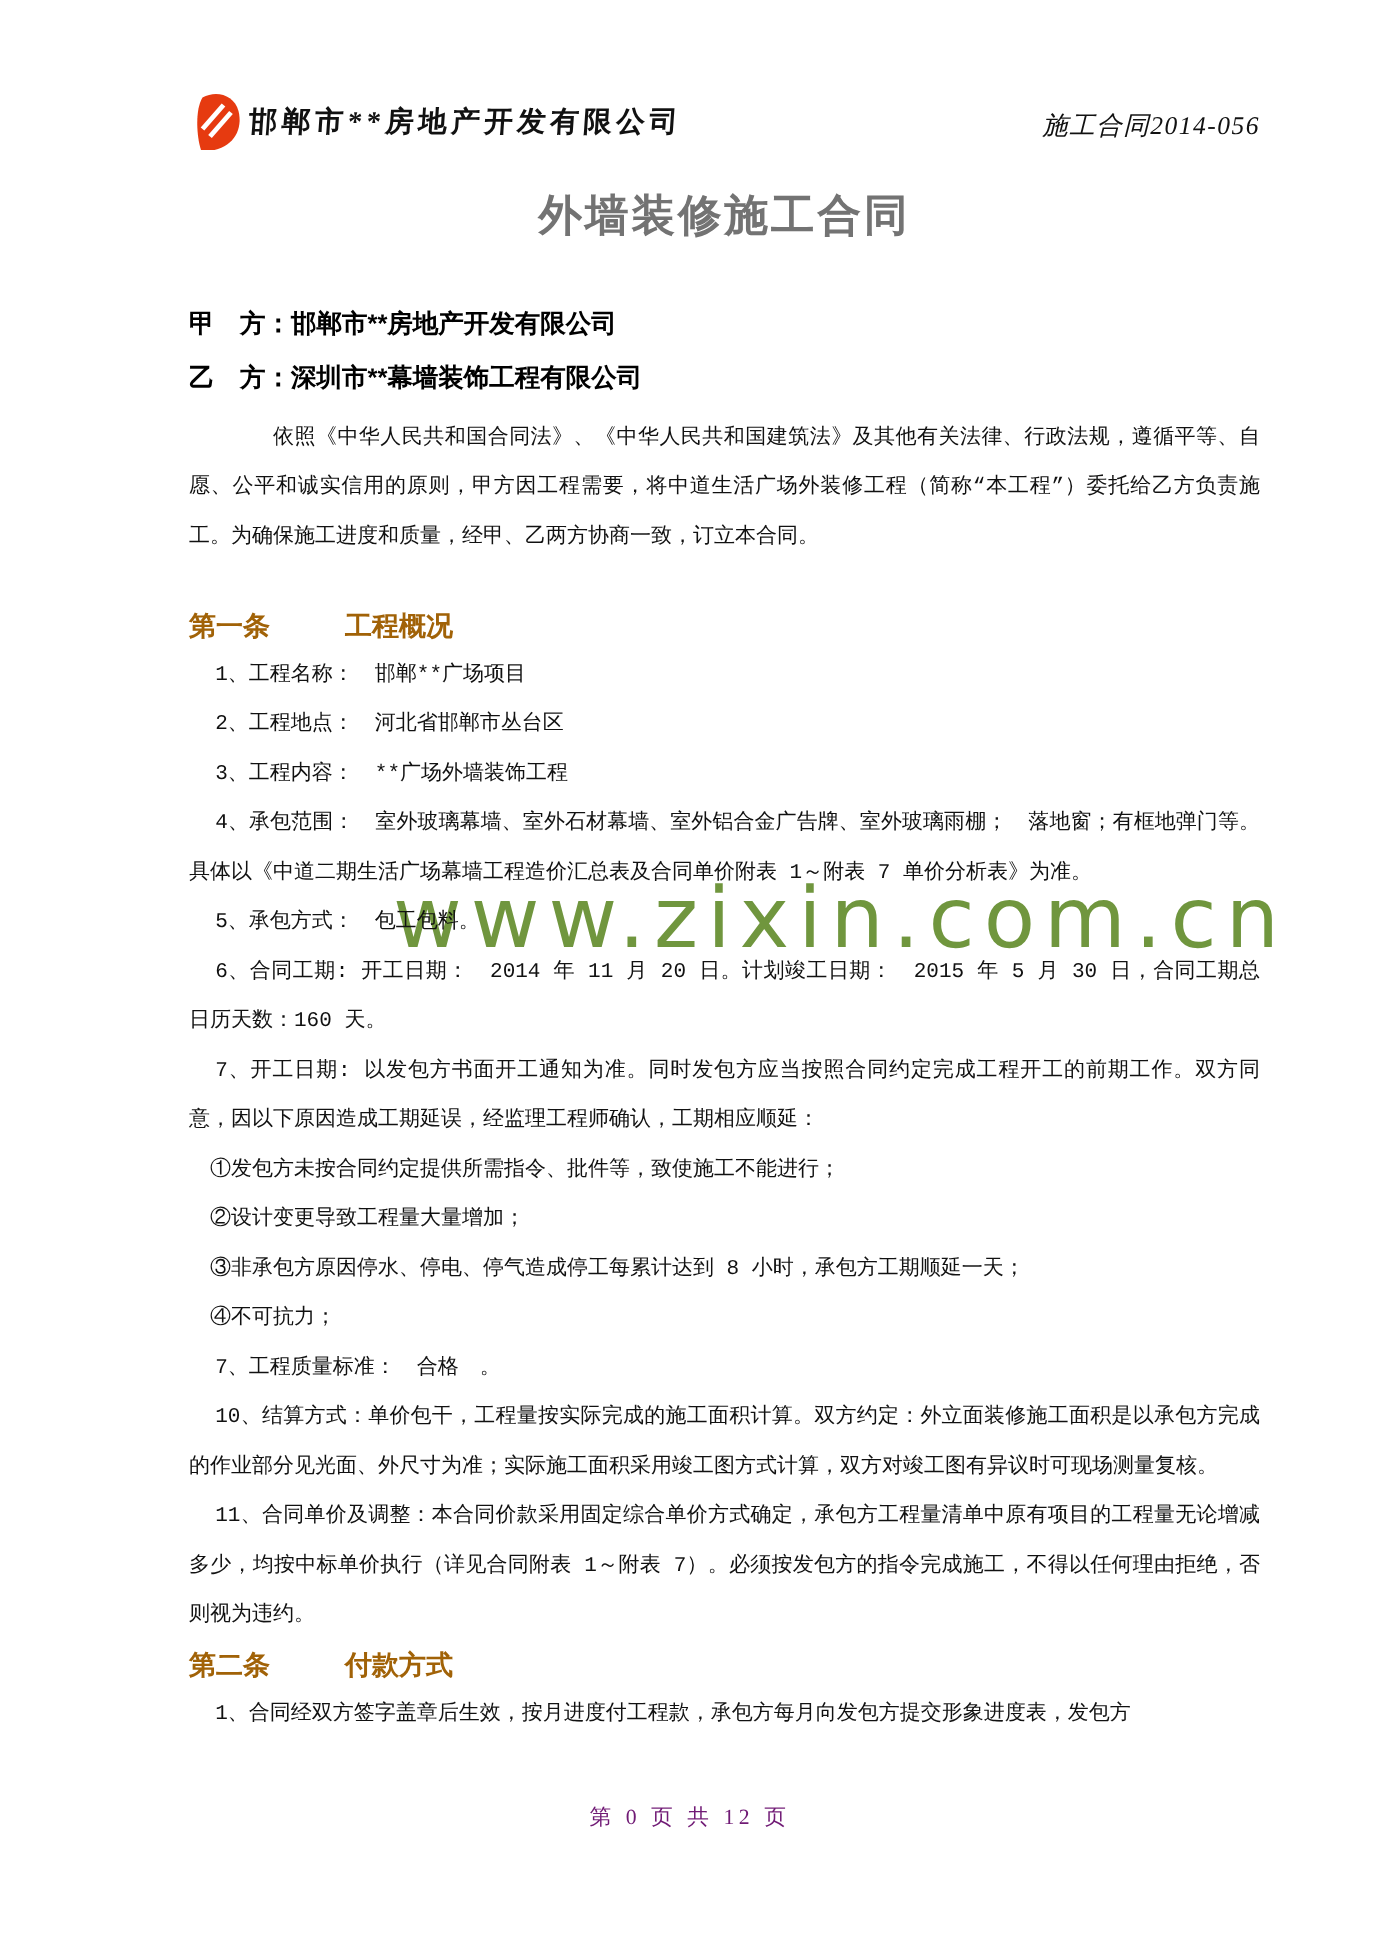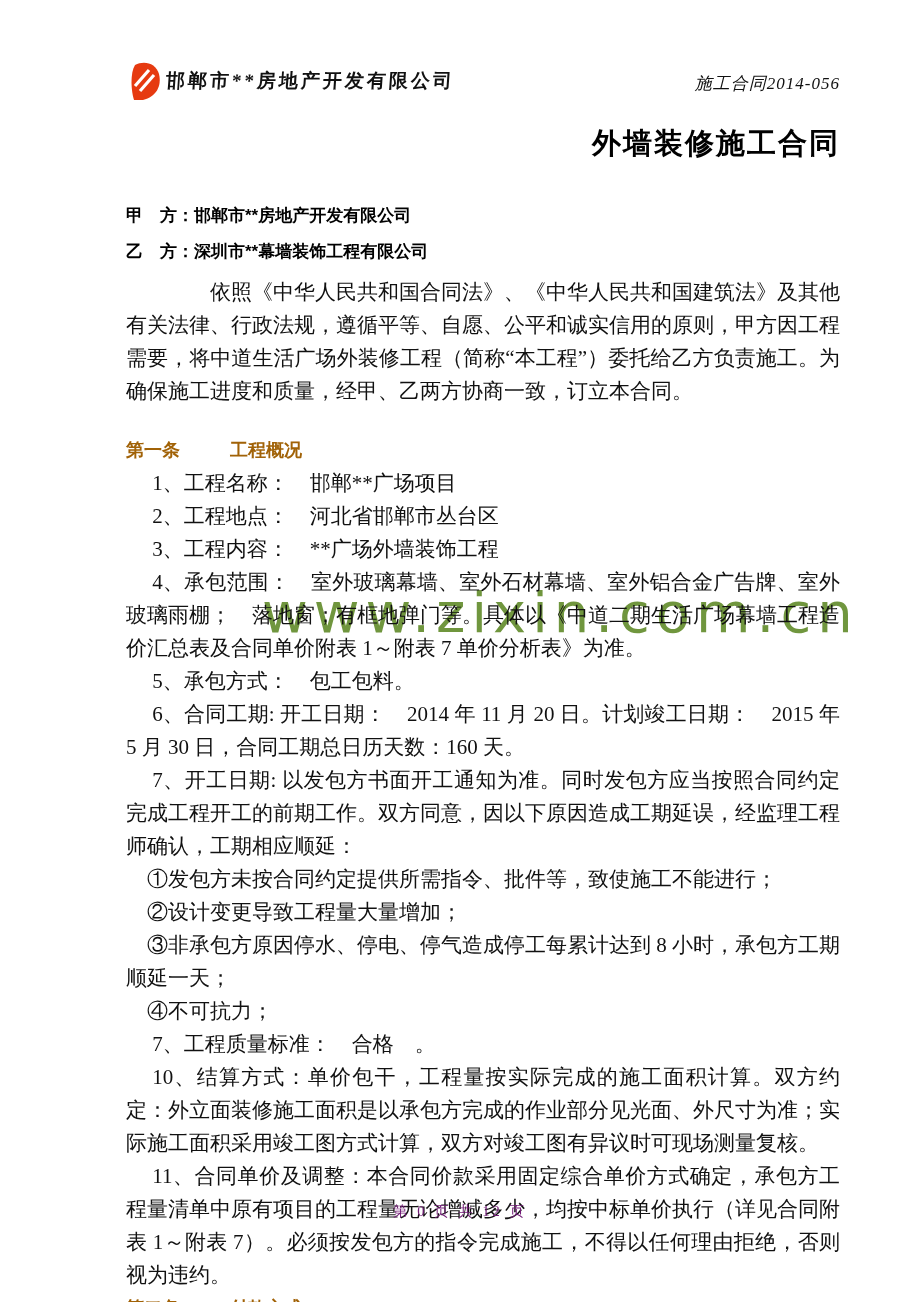--- a/index.html
+++ b/index.html
@@ -28,35 +28,35 @@
     font-family:"Liberation Serif","DejaVu Serif",serif;
     font-weight:bold;font-size:19px;letter-spacing:3px;
     transform:skewX(-4deg);
   }
   .hdr-doc{
     font-size:17px;letter-spacing:1px;align-self:center;margin-top:8px;font-style:italic;
   }
   
   .title{
     margin:22px 0 34px 0;
-    text-align:right;
+    text-align:center;
     font-family:"Liberation Sans","DejaVu Sans",sans-serif;
     font-weight:bold;font-size:29px;letter-spacing:2px;
-    color:#000000;
+    color:#737373;
   }
   
   .party{
     font-family:"Liberation Sans","DejaVu Sans",sans-serif;
     font-weight:bold;font-size:17px;
     line-height:36px;margin:0;color:#000;
   }
   
   .para{
-    font-size:21px;line-height:33px;margin:0;
-    text-align:justify;text-justify:inter-ideograph;
+    font-size:14px;line-height:33px;margin:0;
+    text-align:justify;text-justify:inter-ideograph;font-family:Liberation Mono, monospace;
   }
   .intro{text-indent:4em;margin-top:6px;}
   .item-num{text-indent:1.25em;}
   .item-circ{text-indent:1em;}
   
   .sec-head{
     font-family:"Liberation Sans","DejaVu Sans",sans-serif;
     font-weight:bold;font-size:18px;line-height:33px;color:#a16207;margin:0;
   }
   .sec-head.first{margin-top:26px;}

